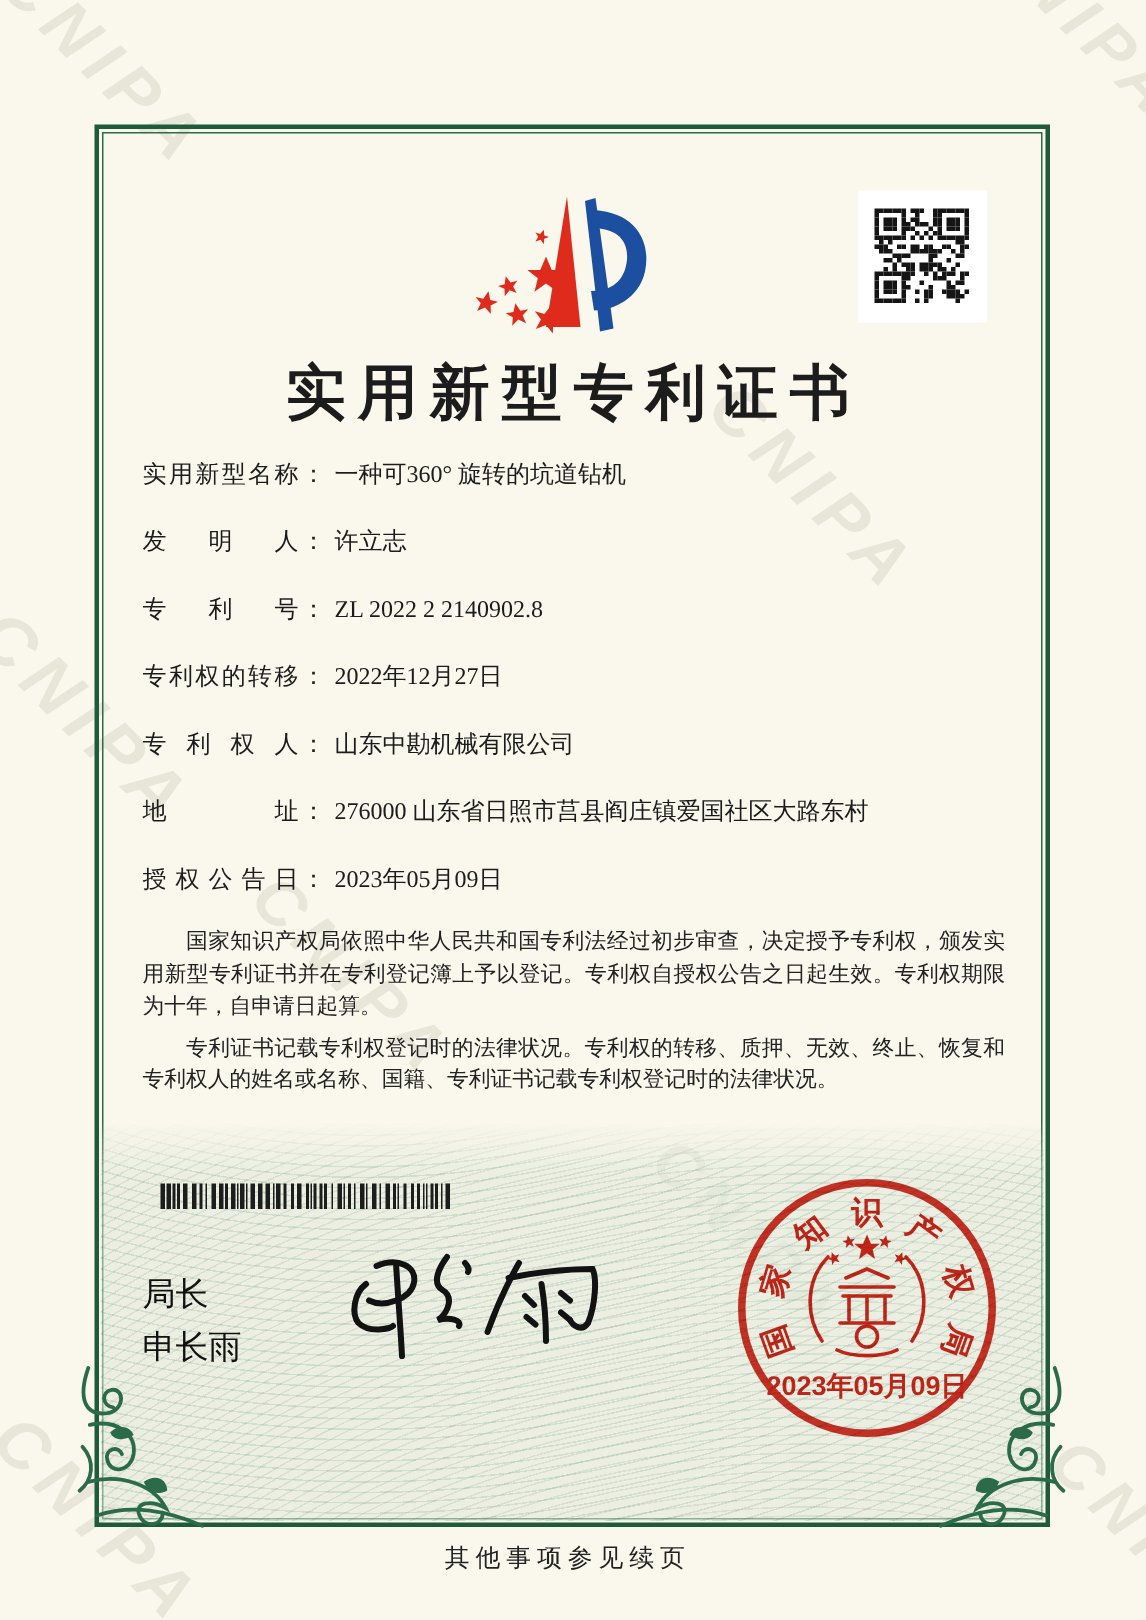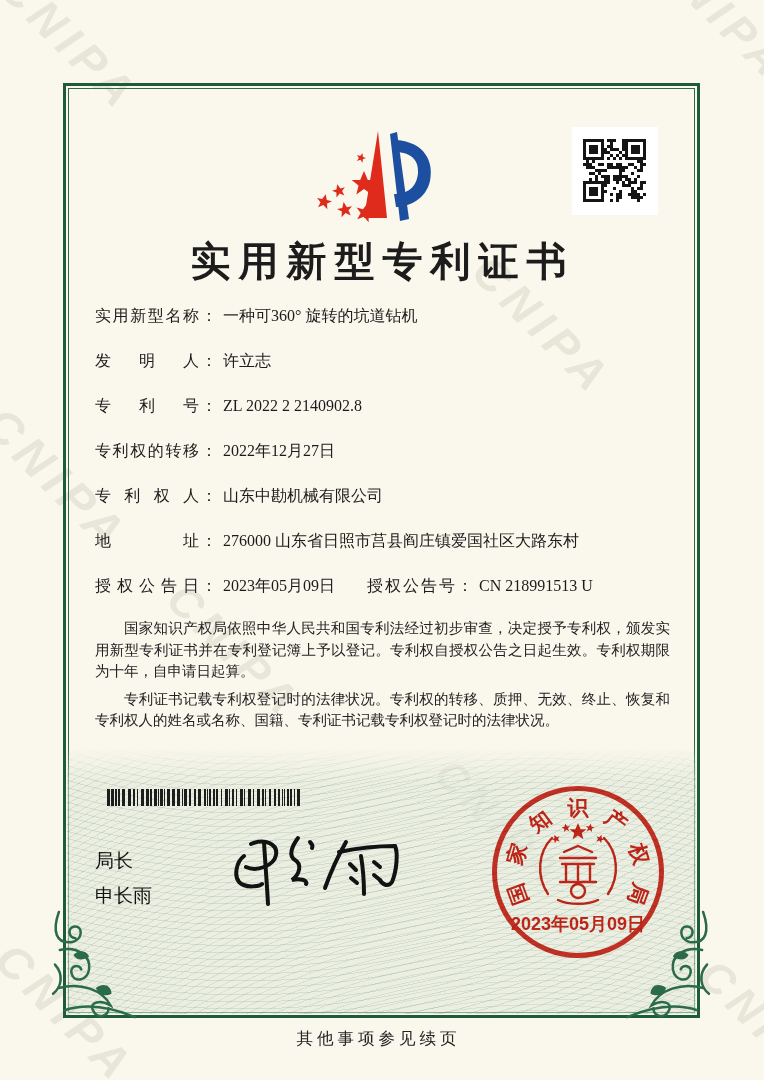--- a/index.html
+++ b/index.html
@@ -43,21 +43,21 @@
   
   .paras{position:absolute;left:95px;top:618px;width:575px;font-size:14.5px;
          line-height:21.5px;text-align:justify;color:#222;}
   .paras p{margin:0 0 6px 0;text-indent:2em;}
   
   .barcode{position:absolute;left:107px;top:789px;width:196px;height:17px;display:flex;}
   .barcode i{display:block;height:100%;}
   .barcode i.bar{background:#1d1d1d;}
   
   .signer{position:absolute;left:95px;font-family:"Liberation Sans",sans-serif;
-          font-size:19px;color:#111;}
+          font-size:22px;color:#111;}
   .signature{position:absolute;left:222px;top:822px;width:185px;height:95px;}
   
   .seal{position:absolute;left:492px;top:786px;width:172px;height:172px;
         mix-blend-mode:multiply;}
   .seal-ring{position:absolute;inset:0;border:5px solid var(--seal-red,#d2281c);
              border-radius:50%;opacity:.95;}
   .seal-char{position:absolute;color:var(--seal-red,#d2281c);font-weight:700;
              font-size:21px;font-family:"Liberation Serif",serif;}
   .seal-emblem{position:absolute;left:86px;top:80px;width:96px;height:96px;
                transform:translate(-50%,-50%);}
@@ -604,23 +604,20 @@
     <span class="flabel">专利权的转移</span><span class="colon">：</span><span class="fvalue">2022年12月27日</span>
   </div>
   <div class="field" style="top:486px;">
     <span class="flabel">专利权人</span><span class="colon">：</span><span class="fvalue">山东中勘机械有限公司</span>
   </div>
   <div class="field" style="top:531px;">
     <span class="flabel">地址</span><span class="colon">：</span><span class="fvalue">276000 山东省日照市莒县阎庄镇爱国社区大路东村</span>
   </div>
   <div class="field" style="top:576px;">
     <span class="flabel">授权公告日</span><span class="colon">：</span><span class="fvalue">2023年05月09日</span>
-    <span class="pair2">
-      <span class="flabel">授权公告号</span><span class="colon">：</span><span class="fvalue">CN 218991513 U</span>
-    </span>
   </div>
 
   <div class="paras">
     <p>国家知识产权局依照中华人民共和国专利法经过初步审查，决定授予专利权，颁发实用新型专利证书并在专利登记簿上予以登记。专利权自授权公告之日起生效。专利权期限为十年，自申请日起算。</p>
     <p>专利证书记载专利权登记时的法律状况。专利权的转移、质押、无效、终止、恢复和专利权人的姓名或名称、国籍、专利证书记载专利权登记时的法律状况。</p>
   </div>
 
   <div class="barcode">
       <i class="bar" style="width: 3px;"></i>
       <i class="gap" style="width: 1px;"></i>

